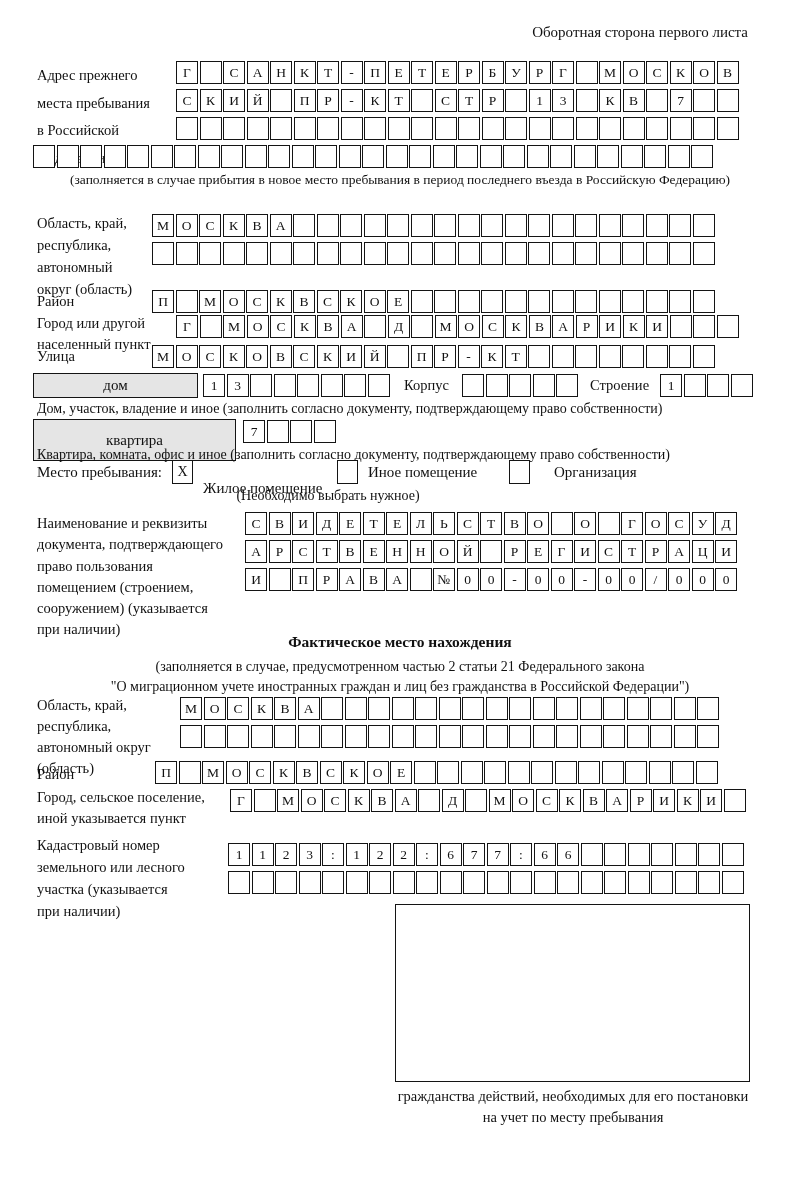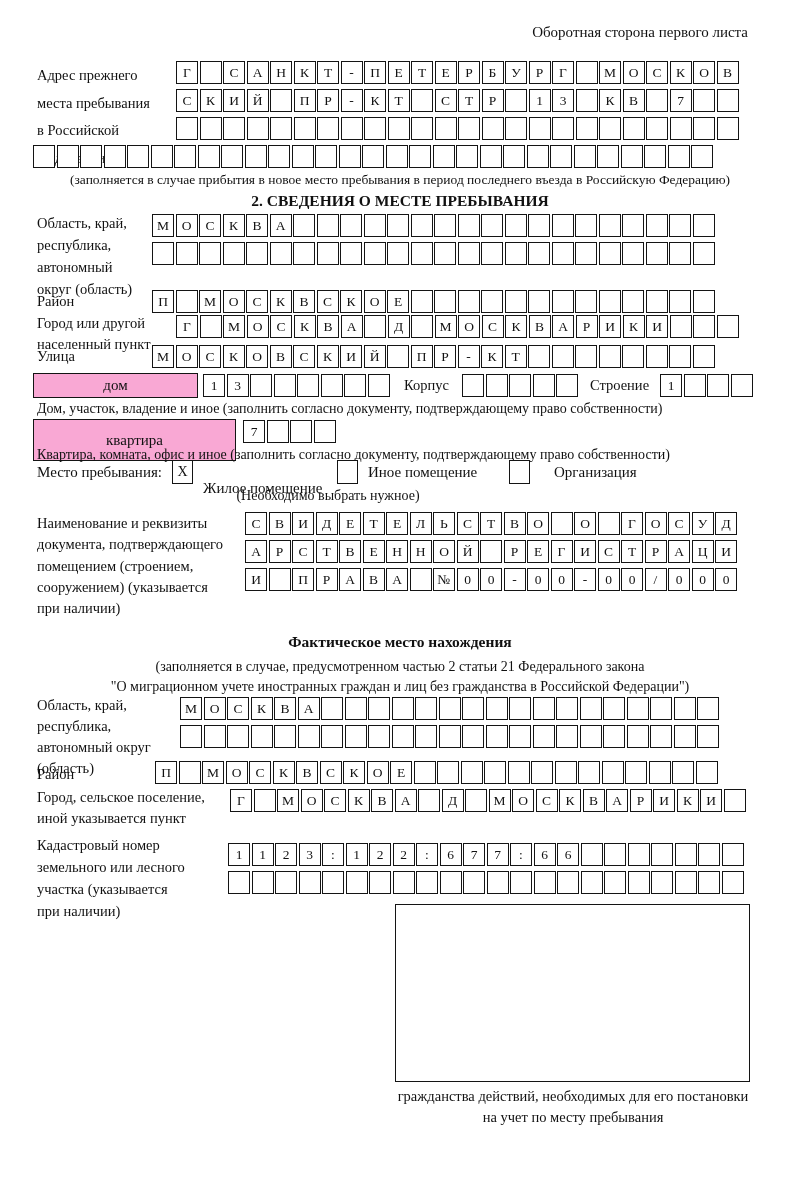--- a/index.html
+++ b/index.html
@@ -7,21 +7,21 @@
   .page{position:relative;width:800px;height:1180px;background:#fff;overflow:hidden;}
   .abs{position:absolute;font-family:Liberation Serif, serif;}
   .lbl{font-size:14.5px;}
   .note{font-size:15px;}
   .caption{font-size:13.5px;text-align:center;width:800px;left:0;}
   .title{font-size:15.5px;font-weight:700;text-align:center;width:800px;left:0;}
   .boxrow{display:flex;}
   .box{width:20px;height:21px;border:1.5px solid #141414;margin-right:1.5px;display:inline-flex;
        align-items:center;justify-content:center;font-size:13.5px;flex:none;background:#fff;}
   .wide-box{border:1.6px solid #141414;display:flex;align-items:center;justify-content:center;
-       font-size:15px;background:#f9a8d4;box-sizing:border-box;}
+       font-size:15px;background:#e5e5e5;box-sizing:border-box;}
   .chk{width:19px;height:22px;border:1.5px solid #141414;display:inline-flex;align-items:center;
        justify-content:center;font-size:14px;background:#fff;}
   .stamp{border:1.6px solid #141414;background:#fff;}
   .stampcap{font-size:14.5px;text-align:center;line-height:21px;}
   .capline{line-height:20px;}
 </style>
 </head>
 <body>
 
 <div class="page">
@@ -138,21 +138,20 @@
       <span class="box"></span>
       <span class="box"></span>
       <span class="box"></span>
       <span class="box"></span>
       <span class="box"></span>
       <span class="box"></span>
       <span class="box"></span>
     </div>
   <div class="abs caption" style="top:172px">(заполняется в случае прибытия в новое место пребывания в период последнего въезда в Российскую Федерацию)</div>
 
-  <div class="abs title" style="top:192px">2. СВЕДЕНИЯ О МЕСТЕ ПРЕБЫВАНИЯ</div>
 
   <div class="abs lbl" style="top:212px;left:37px;line-height:22px">
     <div>Область, край,</div>
     <div>республика,</div>
     <div>автономный</div>
     <div>округ (область)</div>
   </div>
   <div class="abs boxrow" style="top:214px;left:152px">
       <span class="box">М</span>
       <span class="box">О</span>
@@ -335,20 +334,21 @@
   <div class="abs lbl" style="top:480px;left:203px;font-size:15px">Жилое помещение</div>
   <div class="abs chk" style="top:460px;left:337px"></div>
   <div class="abs lbl" style="top:464px;left:368px;font-size:15px">Иное помещение</div>
   <div class="abs chk" style="top:460px;left:509px"></div>
   <div class="abs lbl" style="top:464px;left:554px;font-size:15px">Организация</div>
   <div class="abs lbl" style="top:488px;left:28px;width:600px;text-align:center;font-size:14px">(Необходимо выбрать нужное)</div>
 
   <div class="abs lbl" style="top:513px;left:37px;line-height:21.3px">
     <div>Наименование и реквизиты</div>
     <div>документа, подтверждающего</div>
+    <div>право пользования</div>
     <div>помещением (строением,</div>
     <div>сооружением) (указывается</div>
     <div>при наличии)</div>
   </div>
   <div class="abs boxrow" style="top:512px;left:245px">
       <span class="box">С</span>
       <span class="box">В</span>
       <span class="box">И</span>
       <span class="box">Д</span>
       <span class="box">Е</span>

